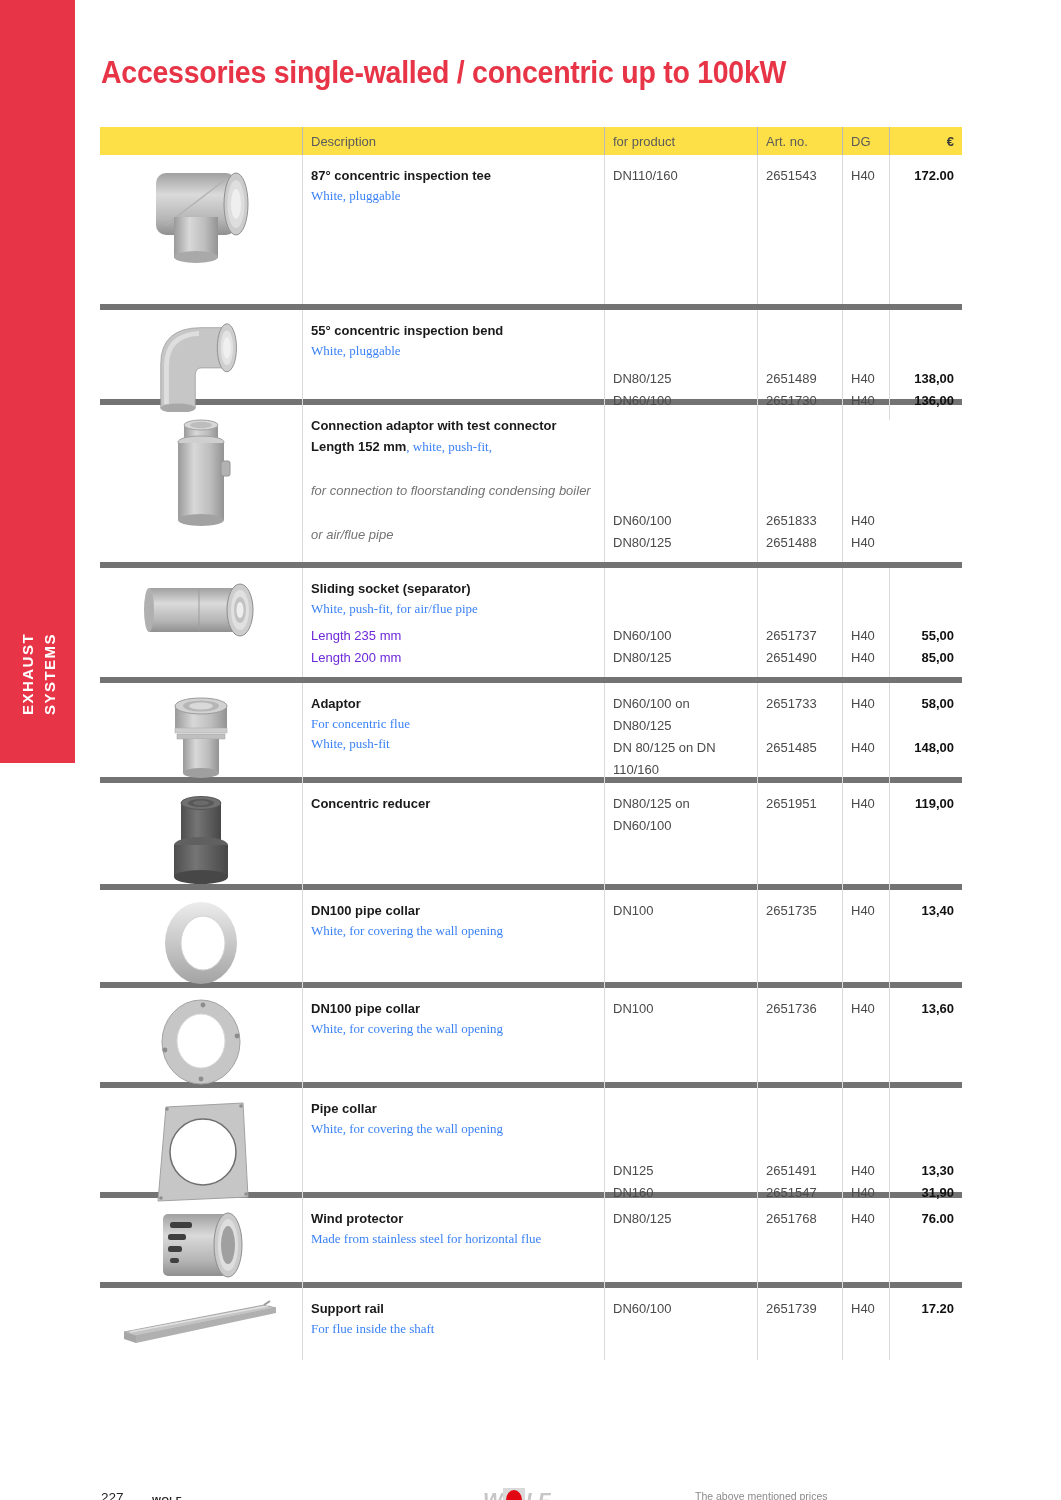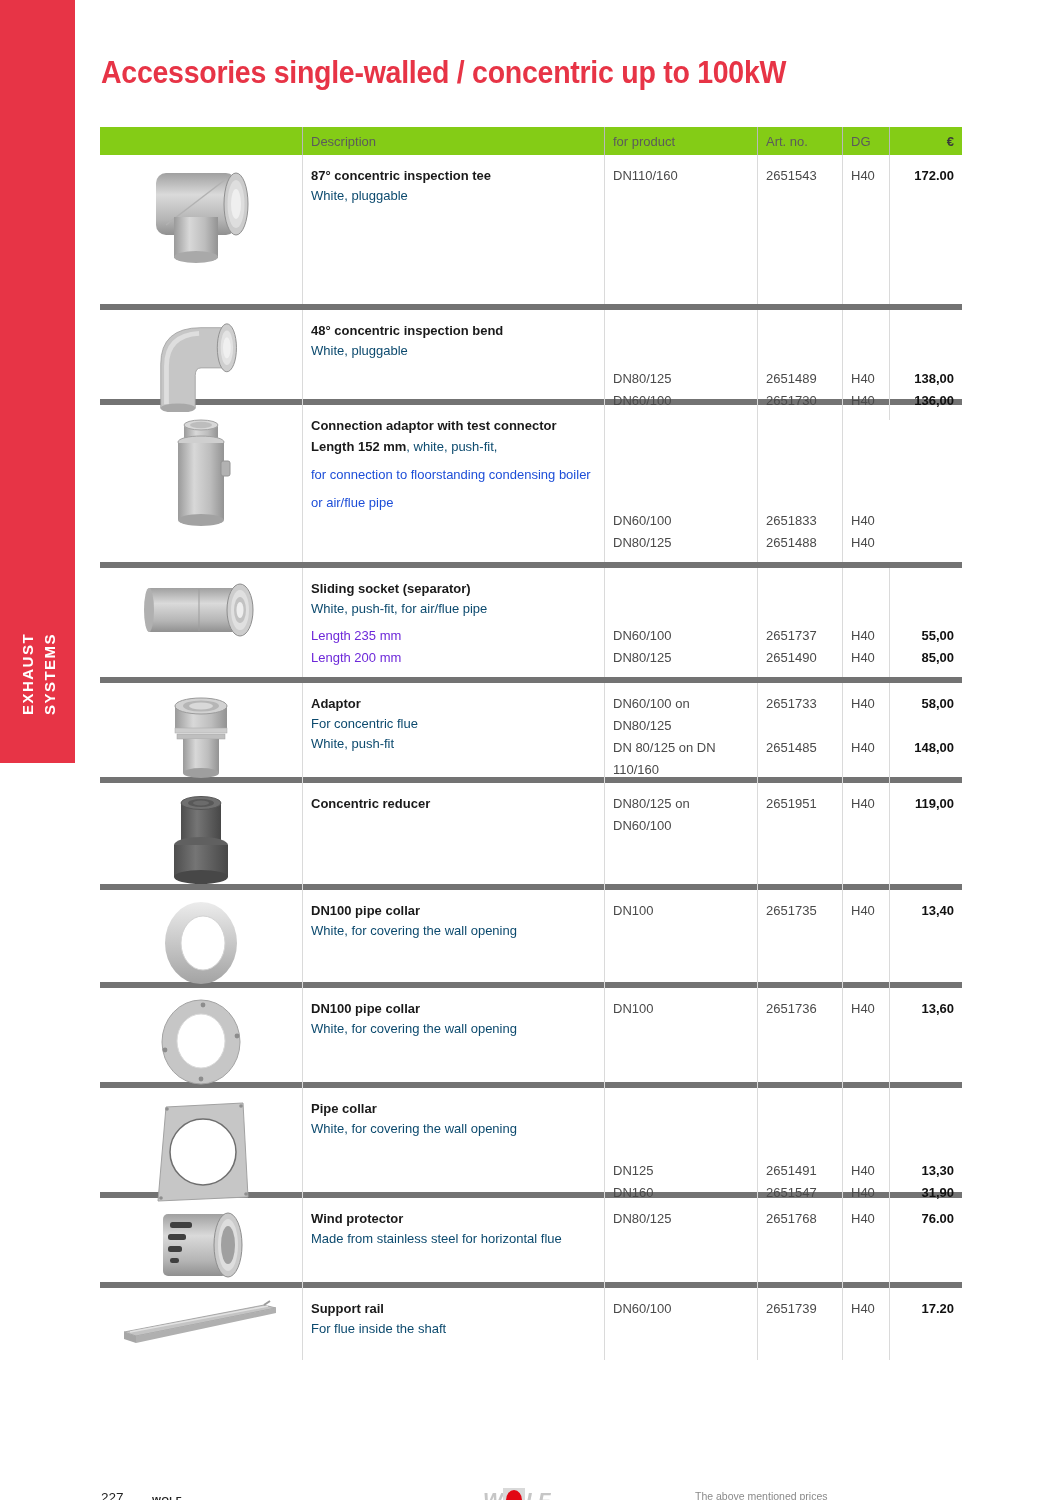--- a/index.html
+++ b/index.html
@@ -14,34 +14,34 @@
 
   
   .page-title{position:absolute;left:101px;top:55px;color:#e73446;font-size:31px;
         font-weight:bold;letter-spacing:-0.3px;transform:scaleX(.92);transform-origin:left;
         white-space:nowrap;}
 
   
   .table{position:absolute;left:100px;top:127px;width:862px;}
   .trow{display:grid;grid-template-columns:203px 302px 153px 85px 47px 72px;
         box-sizing:border-box;}
-  .thead{height:28px;background:#84cc16;color:#5b5b5b;font-size:13px;}
+  .thead{height:28px;background:#fde047;color:#5b5b5b;font-size:13px;}
   .thead .cell{display:flex;align-items:center;border-right:1px solid #b9b9b9;
         box-sizing:border-box;padding:0 8px;}
   .thead .cell:last-child{border-right:none;}
   .thead .h-euro{justify-content:flex-end;color:#3a3a3a;font-weight:600;}
   .body-row{border-bottom:6px solid #737373;}
   .body-row.last{border-bottom:none;}
   .body-row .cell{border-right:1px solid #dadada;box-sizing:border-box;
         display:flex;flex-direction:column;padding:10px 8px 8px 8px;font-size:13px;}
   .body-row .cell:last-child{border-right:none;}
   .c-img{align-items:center;justify-content:flex-start;padding-top:8px;}
   .title{font-weight:bold;color:#1a1a1a;line-height:21px;}
-  .sub{color:#0c4a6e;line-height:20px;white-space:pre-line;}
-  .para{color:#1d4ed8;line-height:20px;margin-top:8px;}
+  .sub{color:#3b82f6;line-height:20px;white-space:pre-line;font-family:Liberation Serif, serif;}
+  .para{color:#737373;line-height:20px;margin-top:24px;font-style:italic;}
   .desc-bottom{margin-top:auto;color:#6d28d9;}
   .desc-bottom div{line-height:22px;}
   .vgroup{display:flex;flex-direction:column;}
   .v-bottom .vgroup{margin-top:auto;}
   .vline{line-height:22px;color:#4a4a4a;white-space:pre-line;}
   .vh2{min-height:44px;}
   .vh1{min-height:22px;}
   .c-price{align-items:flex-end;}
   .c-price .vline{font-weight:bold;color:#111;text-align:right;}
   
@@ -154,21 +154,21 @@
         <svg width="96" height="92" viewBox="0 0 100 96">
           <path d="M8,92 L8,46 Q8,8 50,8 L76,8 L76,50 L50,50 Q44,50 44,58 L44,92 Z" fill="#c6c6c6" stroke="#9a9a9a" stroke-width=".8"></path>
           <path d="M14,88 L14,48 Q14,16 48,14" stroke="#dedede" stroke-width="5" fill="none"></path>
           <ellipse cx="26" cy="92" rx="18" ry="5" fill="#a8a8a8"></ellipse>
           <ellipse cx="77" cy="29" rx="10" ry="25" fill="#cfcfcf" stroke="#8f8f8f"></ellipse>
           <ellipse cx="77" cy="29" rx="6.5" ry="18" fill="#e3e3e3"></ellipse>
           <ellipse cx="77" cy="29" rx="4" ry="11" fill="#f0f0f0"></ellipse>
         </svg>
       </div>
       <div class="cell c-desc">
-        <div class="title">48° concentric inspection bend</div>
+        <div class="title">55° concentric inspection bend</div>
         <div class="sub">White, pluggable</div>
       </div>
       <div class="cell c-prod">
         <div class="vgroup">
           <div class="vline vh1">DN80/125</div>
           <div class="vline vh1">DN60/100</div>
         </div>
       </div>
       <div class="cell c-art">
         <div class="vgroup">

